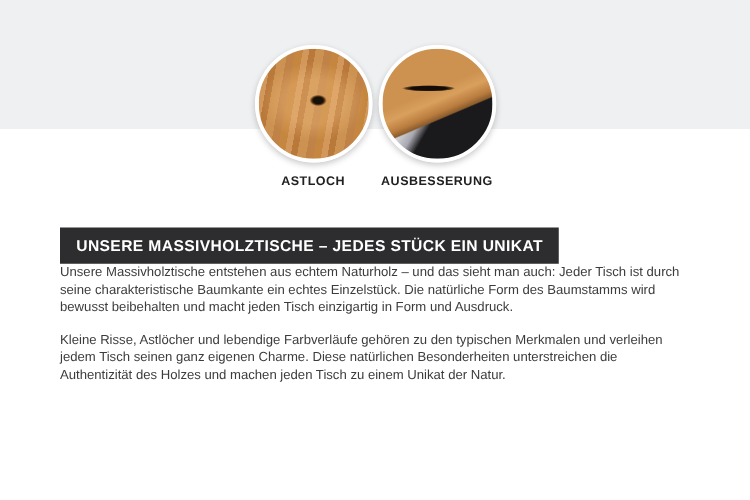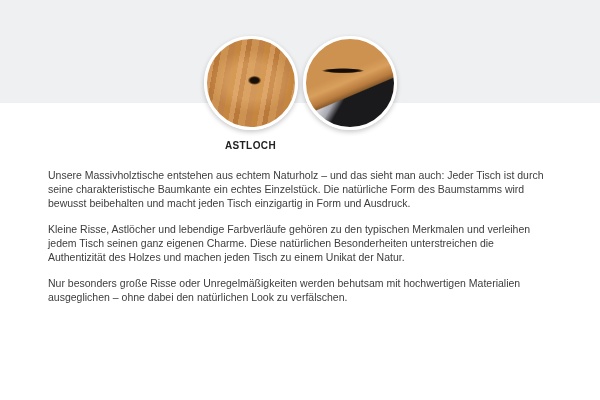--- a/index.html
+++ b/index.html
@@ -111,25 +111,26 @@
     <div class="feature">
       <div class="circle c-astloch"></div>
       <div class="feature-label">ASTLOCH</div>
     </div>
 
 
 
 
     <div class="feature">
       <div class="circle c-ausbesserung"></div>
+      <div class="feature-label">AUSBESSERUNG</div>
     </div>
 
   </div>
 </div>
 
 <div class="content">
+  <div class="title-bar">UNSERE MASSIVHOLZTISCHE – JEDES STÜCK EIN UNIKAT</div>
 
   <div class="body-copy">
     <p>Unsere Massivholztische entstehen aus echtem Naturholz – und das sieht man auch: Jeder Tisch ist durch seine charakteristische Baumkante ein echtes Einzelstück. Die natürliche Form des Baumstamms wird bewusst beibehalten und macht jeden Tisch einzigartig in Form und Ausdruck.</p>
     <p>Kleine Risse, Astlöcher und lebendige Farbverläufe gehören zu den typischen Merkmalen und verleihen jedem Tisch seinen ganz eigenen Charme. Diese natürlichen Besonderheiten unterstreichen die Authentizität des Holzes und machen jeden Tisch zu einem Unikat der Natur.</p>
-    <p>Nur besonders große Risse oder Unregelmäßigkeiten werden behutsam mit hochwertigen Materialien ausgeglichen – ohne dabei den natürlichen Look zu verfälschen.</p>
   </div>
 </div>
 
 </body></html>

